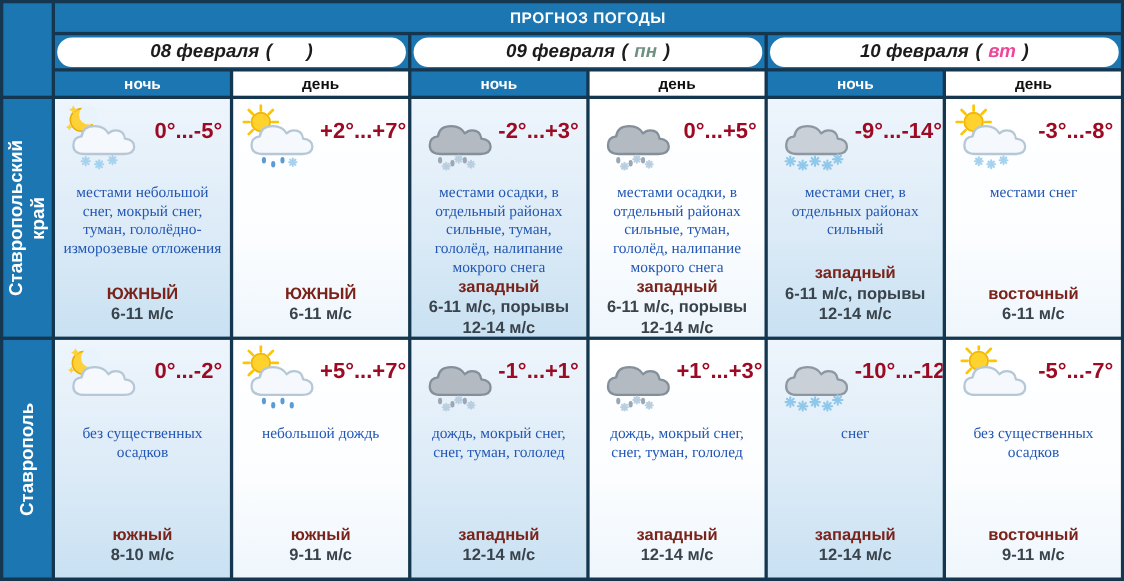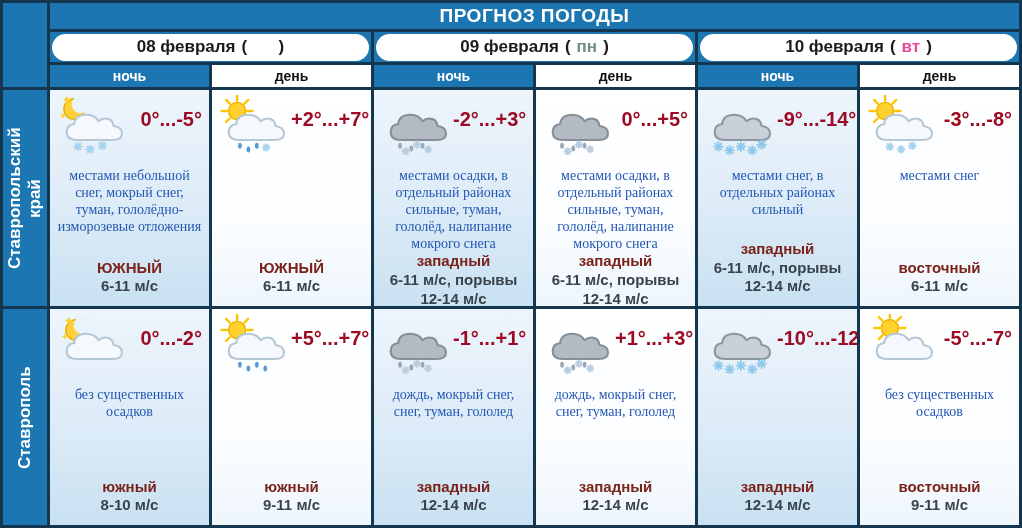--- a/index.html
+++ b/index.html
@@ -1,24 +1,24 @@
 <!DOCTYPE html>
 <html><head>
 <meta charset="utf-8">
 <style>
   html,body{margin:0;padding:0;background:#14364e;font-family:"Liberation Sans","DejaVu Sans",sans-serif;}
   .board{width:1022px;height:528px;box-sizing:border-box;background:#14364e;padding:3px;
     display:grid;grid-template-columns:44px repeat(6,1fr);grid-template-rows:26px 30px 22px 1fr 1fr;gap:3px;}
   .corner{grid-column:1;grid-row:1/4;background:#1b76b2;}
   .title{grid-column:2/8;grid-row:1;background:#1b76b2;display:flex;align-items:center;justify-content:center;
-    color:#ffffff;font-weight:bold;font-size:19px;letter-spacing:.5px;}
+    color:#ffffff;font-weight:bold;font-size:14px;letter-spacing:.5px;}
   .dateband{grid-row:2;background:#1b76b2;display:flex;align-items:center;justify-content:center;padding:0 2px;}
   .d1{grid-column:2/4}.d2{grid-column:4/6}.d3{grid-column:6/8}
   .pill{background:#ffffff;border-radius:15px;height:27px;width:100%;display:flex;align-items:center;justify-content:center;
-    gap:6px;font-weight:bold;font-size:17px;color:#1b1b1b;}
+    gap:6px;font-weight:bold;font-size:17px;color:#1b1b1b;font-style:italic;}
   .sub{display:flex;align-items:center;justify-content:center;font-weight:bold;font-size:14px;}
   .sub.night{background:#1b76b2;color:#ffffff;}
   .sub.day{background:#ffffff;color:#101010;}
   .rlabel{background:#1b76b2;display:flex;align-items:center;justify-content:center;overflow:hidden;}
   .rlabel span{writing-mode:vertical-rl;transform:rotate(180deg);color:#ffffff;font-weight:bold;font-size:17px;
     text-align:center;line-height:1.15;inline-size:185px;}
   .cell{display:flex;flex-direction:column;overflow:hidden;}
   .cell.night{background:linear-gradient(180deg,#eef5fc 0%,#dcebf7 55%,#c9e1f2 100%);}
   .cell.day{background:linear-gradient(180deg,#ffffff 0%,#fbfdff 60%,#eef6fc 100%);}
   .cell-top{display:flex;align-items:flex-start;justify-content:space-between;padding:5px 7px 0 5px;height:64px;flex:none;}
@@ -329,20 +329,21 @@
             </g>
             <circle cx="21" cy="17" r="9" fill="#ffd22e" stroke="#f2b705" stroke-width="1.8"></circle>
             <path d="M23 48 Q12 48 12 39.5 Q12 32 20 31 Q21 21 33 21 Q42 21 46 28 Q49 25 53 25 Q61 25 62 33 Q71 34 71 41 Q71 48 61 48 Z" fill="#f5f9fd" stroke="#b6c8d6" stroke-width="2.2" stroke-linejoin="round"></path>
             <ellipse cx="24" cy="54" rx="2" ry="3.2" fill="#5b9bd5"></ellipse>
             <ellipse cx="33" cy="58" rx="2" ry="3.2" fill="#5b9bd5"></ellipse>
             <ellipse cx="42" cy="54" rx="2" ry="3.2" fill="#5b9bd5"></ellipse>
             <ellipse cx="51" cy="58" rx="2" ry="3.2" fill="#5b9bd5"></ellipse>
           </svg></span>
       <span class="temp">+5°...+7°</span>
     </div>
+    <div class="desc">небольшой дождь</div>
     <div class="wind">
       <div class="wind-dir">южный</div>
       <div class="wind-speed">9-11 м/с</div>
     </div>
   </div>
   <div class="cell night">
     <div class="cell-top">
       <span class="icon"><svg viewBox="0 0 78 64" width="74" height="60" xmlns="http://www.w3.org/2000/svg">
             <path d="M23 48 Q12 48 12 39.5 Q12 32 20 31 Q21 21 33 21 Q42 21 46 28 Q49 25 53 25 Q61 25 62 33 Q71 34 71 41 Q71 48 61 48 Z" fill="#b3bac2" stroke="#858f99" stroke-width="2.2" stroke-linejoin="round"></path>
             <ellipse cx="22" cy="54" rx="2" ry="3.2" fill="#9aa7b4"></ellipse>
@@ -439,20 +440,21 @@
             </g>
             <g transform="translate(62,53)" stroke="#8fc8ea" stroke-width="2" stroke-linecap="round">
               <line x1="-4.6" y1="0" x2="4.6" y2="0"></line>
               <line x1="0" y1="-4.6" x2="0" y2="4.6"></line>
               <line x1="-3.2199999999999998" y1="-3.2199999999999998" x2="3.2199999999999998" y2="3.2199999999999998"></line>
               <line x1="-3.2199999999999998" y1="3.2199999999999998" x2="3.2199999999999998" y2="-3.2199999999999998"></line>
             </g>
           </svg></span>
       <span class="temp">-10°...-12°</span>
     </div>
+    <div class="desc">снег</div>
     <div class="wind">
       <div class="wind-dir">западный</div>
       <div class="wind-speed">12-14 м/с</div>
     </div>
   </div>
   <div class="cell day">
     <div class="cell-top">
       <span class="icon"><svg viewBox="0 0 78 64" width="74" height="60" xmlns="http://www.w3.org/2000/svg">
             <g stroke="#ffc400" stroke-width="2.6" stroke-linecap="round">
               <line x1="37.0" y1="15.0" x2="42.5" y2="15.0"></line>

